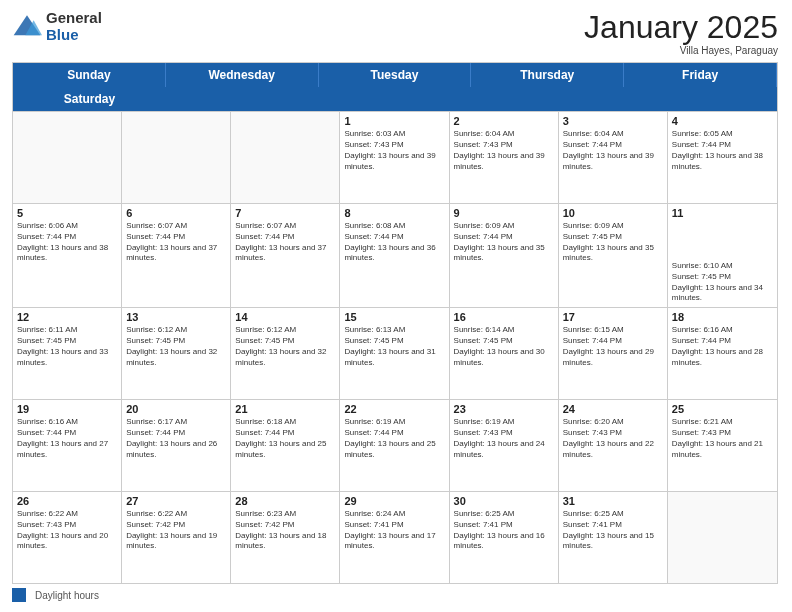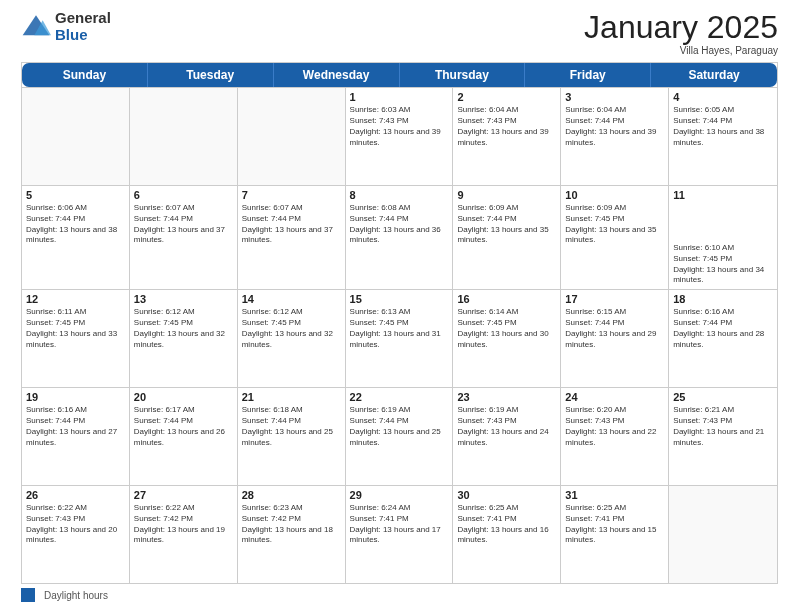--- a/index.html
+++ b/index.html
@@ -6,21 +6,21 @@
     body {
       font-family: Arial, sans-serif;
       background: #fff;
       width: 792px;
       height: 612px;
       overflow: hidden;
     }
     .page {
       width: 792px;
       height: 612px;
-      padding: 10px 14px 10px 21px;
+      padding: 10px 14px 10px 12px;
       display: flex;
       flex-direction: column;
       justify-content: space-between;
     }
     .header {
       display: flex;
       justify-content: space-between;
       align-items: flex-start;
       margin-bottom: 6px;
     }
@@ -62,23 +62,22 @@
       color: #444;
     }
     .calendar {
       flex: 1;
       display: flex;
       flex-direction: column;
       border: 1px solid #ccc;
     }
     .cal-header {
       display: grid;
-      grid-template-columns: repeat(6, 1fr);
+      grid-template-columns: repeat(5, 1fr);
       background: #1a5fa8;
-      border-radius: 7px;
     }
     .cal-header-cell {
       color: #fff;
       font-size: 12px;
       font-weight: bold;
       text-align: center;
       padding: 5px 2px;
       border-right: 1px solid #3a7cc8;
     }
     .cal-header-cell:last-child { border-right: none; }
@@ -148,22 +147,22 @@
     </div>
     <div class="title-block">
       <div class="title-month">January 2025</div>
       <div class="title-location">Villa Hayes, Paraguay</div>
     </div>
   </div>
 
   <div class="calendar">
     <div class="cal-header" id="cal-header">
         <div class="cal-header-cell">Sunday</div>
+        <div class="cal-header-cell">Wednesday</div>
         <div class="cal-header-cell">Tuesday</div>
-        <div class="cal-header-cell">Wednesday</div>
         <div class="cal-header-cell">Thursday</div>
         <div class="cal-header-cell">Friday</div>
         <div class="cal-header-cell">Saturday</div>
       </div>
     <div class="cal-body" id="cal-body">
         <div class="cal-row">
           <div class="cal-cell empty"></div>
           <div class="cal-cell empty"></div>
           <div class="cal-cell empty"></div>
           <div class="cal-cell">

